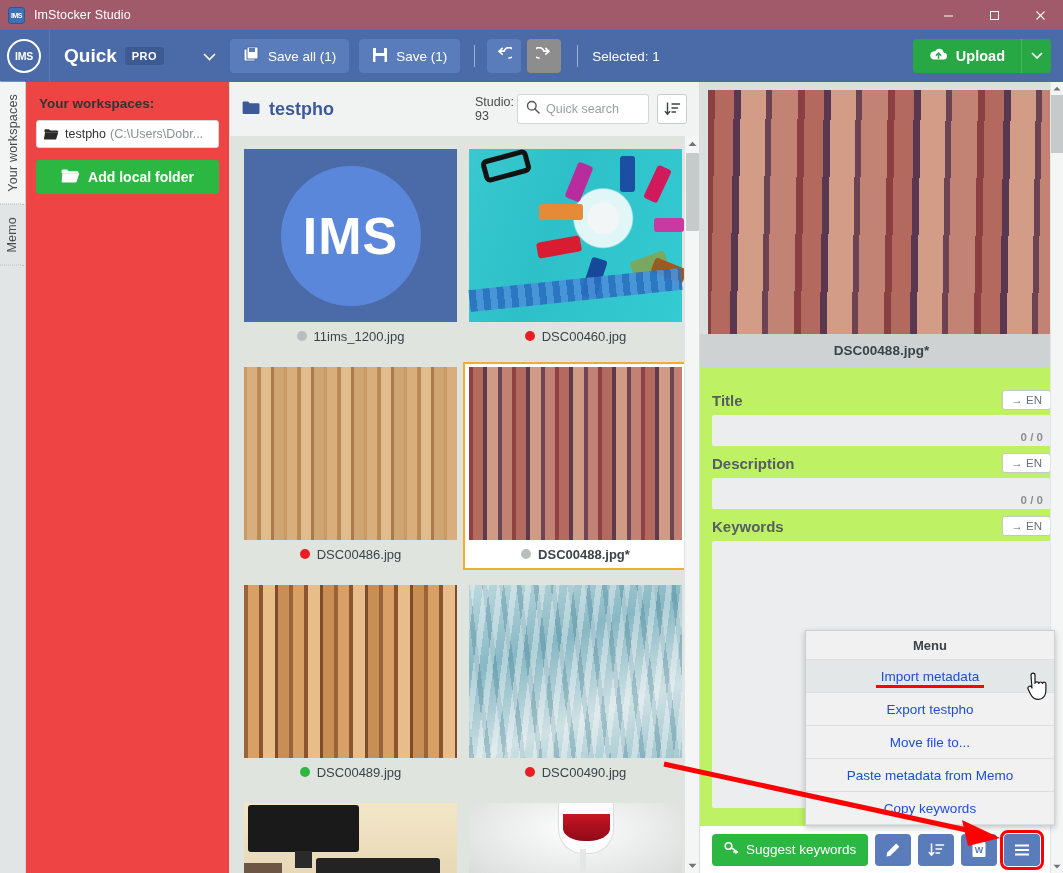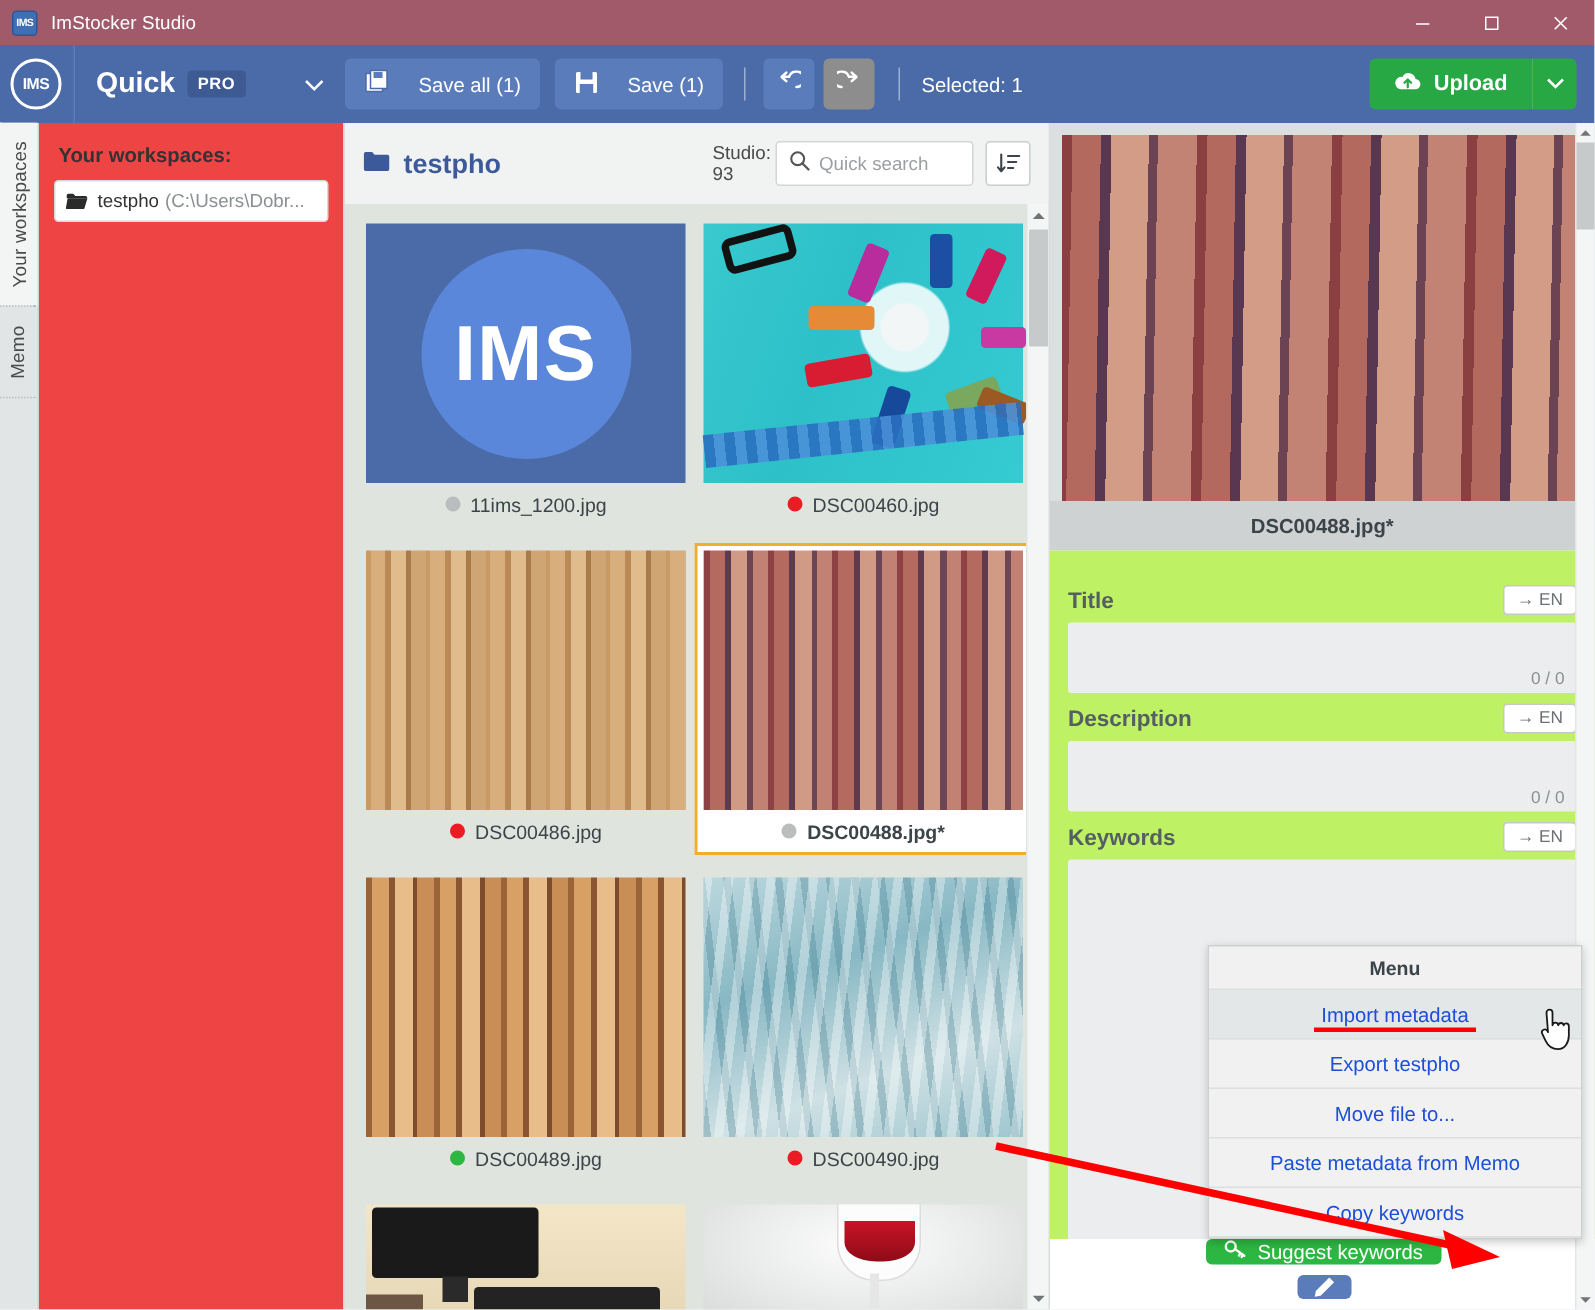--- a/index.html
+++ b/index.html
@@ -47,21 +47,21 @@
   .brand-sep { width: 1px; height: 52px; background: #5f7cb5; }
   .brand-name { font-size: 19px; font-weight: bold; margin-left: 14px; }
   .pro-badge {
     background: #3d5a93; color: #fff; font-size: 11px; font-weight: bold;
     padding: 3px 7px; border-radius: 3px; margin-left: 8px; letter-spacing: .4px;
   }
   .brand-caret { margin-left: auto; margin-right: 14px; font-size: 13px; opacity: .95; }
 
   .tb-btn {
     background: #5b7cba; border: none; color: #fff; height: 34px;
-    border-radius: 4px; display: inline-flex; align-items: center; gap: 19px;
+    border-radius: 4px; display: inline-flex; align-items: center; gap: 8px;
     padding: 0 13px; font-size: 13.5px; font-family: inherit; cursor: pointer;
     margin-right: 10px;
   }
   .tb-icon-btn {
     width: 34px; height: 34px; justify-content: center; padding: 0; margin-right: 6px;
   }
   .tb-icon-btn.disabled { background: #8d8d8d; }
   .tb-divider { width: 1px; height: 22px; background: #9db0d4; margin: 0 12px 0 4px; }
   .tb-divider.d2 { margin: 0 14px 0 10px; }
   .tb-text { font-size: 13.5px; }
@@ -196,30 +196,30 @@
   .field-label { font-size: 15px; font-weight: bold; color: #555e62; }
   .en-btn {
     border: 1px solid #c4c8c9; background: #fff; border-radius: 3px;
     font-size: 11.5px; color: #6a7073; padding: 3px 8px; cursor: pointer;
     font-family: inherit;
   }
   .field-box {
     background: #ebedee; border-radius: 2px; position: relative;
     font-size: 12.5px; color: #333;
   }
-  .field-box.small { height: 47px; }
+  .field-box.small { height: 31px; font-weight: bold; }
   .field-box.kw { height: 267px; }
   .counter {
     position: absolute; right: 8px; bottom: 3px; font-size: 11.5px; color: #8b9093;
   }
 
   
   .actions {
     height: 47px; background: #fff; display: flex; align-items: center;
-    padding: 0 10px 0 12px; gap: 7px; flex-direction: column;
+    padding: 0 10px 0 12px; gap: 7px;
   }
   .suggest-btn {
     background: #2cb742; border: none; color: #fff; height: 32px; border-radius: 4px;
     padding: 0 12px; font-size: 13.5px; font-family: inherit; cursor: pointer;
     display: inline-flex; align-items: center; gap: 7px;
   }
   .act-btn {
     width: 36px; height: 32px; background: #5b7cba; border: none; color: #fff;
     border-radius: 4px; cursor: pointer; display: inline-flex;
     align-items: center; justify-content: center; font-size: 14px;
@@ -385,20 +385,29 @@
       <div class="ws-item">
         <span class="folder-ico">
           <svg width="15" height="12" viewBox="0 0 15 12">
               <path d="M0.5 2.2 a1 1 0 0 1 1-1 h3.4 l1.3 1.4 h6.9 a1 1 0 0 1 1 1 v0.6 h-13.6z" fill="#2b2b2b"></path>
               <path d="M1.1 4.2 h13.2 l-2 6.6 a0.8 0.8 0 0 1 -0.8 0.6 h-11 a0.6 0.6 0 0 1 -0.6 -0.7 z" fill="#2b2b2b"></path>
             </svg>
         </span>
         <span>testpho</span>
         <span class="ws-path">(C:\Users\Dobr...</span>
       </div>
+      <button class="add-folder">
+        <span>
+          <svg width="19" height="15" viewBox="0 0 19 15">
+              <path d="M0.6 2.6a1.2 1.2 0 0 1 1.2-1.2h4.3l1.6 1.8h8.6a1.2 1.2 0 0 1 1.2 1.2v0.8H0.6z" fill="#fff"></path>
+              <path d="M1.3 5.3h17l-2.6 8.3a1 1 0 0 1-1 0.8H1.5a0.8 0.8 0 0 1-0.8-0.9z" fill="#fff"></path>
+            </svg>
+        </span>
+        <span>Add local folder</span>
+      </button>
     </div>
 
     <div class="grid-panel">
       <div class="grid-head">
         <div class="folder-title">
           <span>
             <svg width="19" height="15" viewBox="0 0 19 15">
                 <path d="M0.6 2.6a1.2 1.2 0 0 1 1.2-1.2h4.3l1.6 1.8h8.6a1.2 1.2 0 0 1 1.2 1.2v8.4a1.2 1.2 0 0 1-1.2 1.2H1.8a1.2 1.2 0 0 1-1.2-1.2z" fill="#3c5a9a"></path>
               </svg>
           </span>

